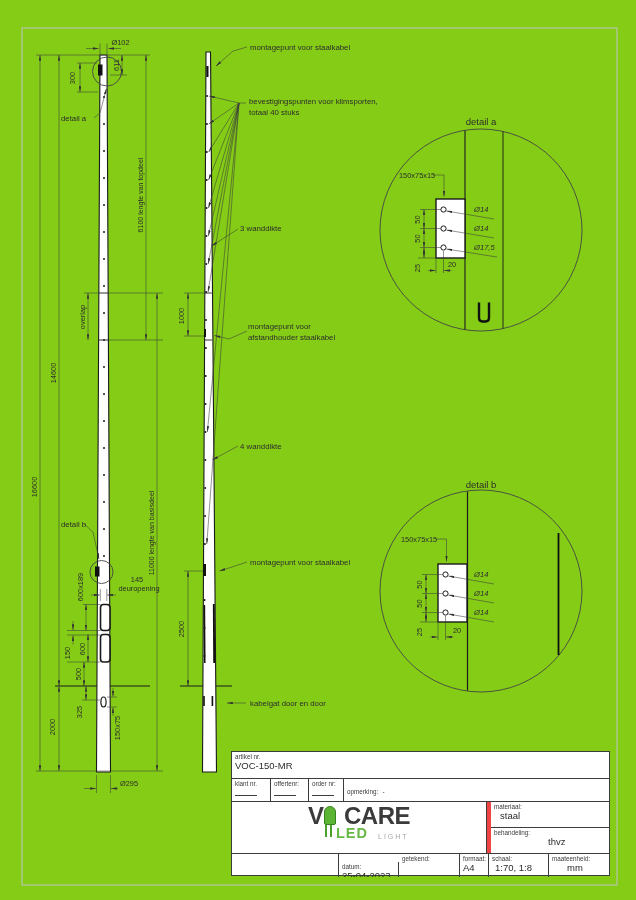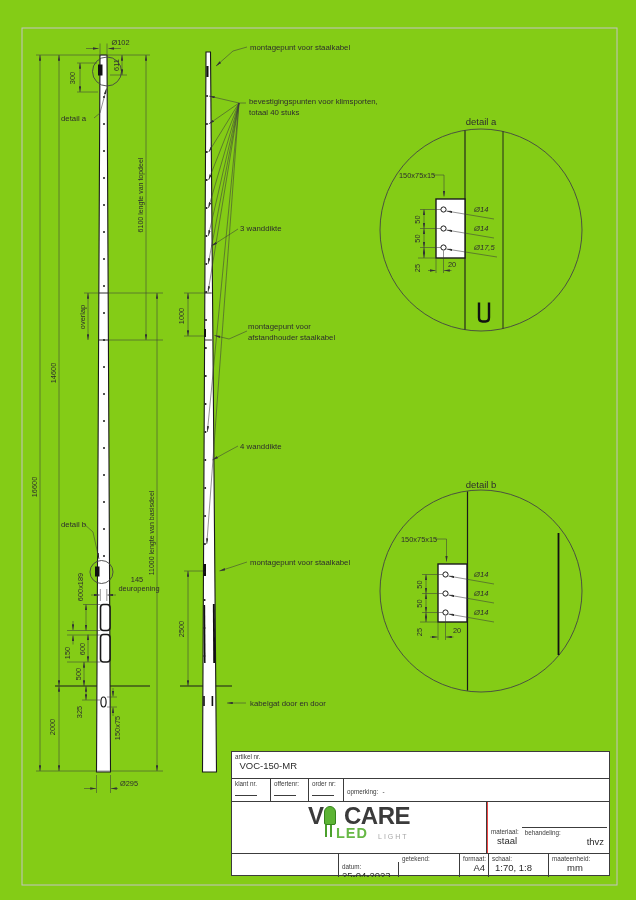--- a/index.html
+++ b/index.html
@@ -19,21 +19,21 @@
   
   .tb{position:absolute;left:231px;top:751px;width:379px;height:125px;
       border:1.2px solid #3c3c3c;box-sizing:border-box;background:#fff;color:#2b2b2b;}
   .tb *{box-sizing:border-box;}
   .tb .row{display:flex;border-top:1px solid #3c3c3c;}
   .tb .row:first-child{border-top:none;}
   .tb .cell{border-right:1px solid #3c3c3c;padding:1px 3px;position:relative;overflow:hidden;}
   .tb .cell:last-child{border-right:none;}
   .cl{display:block;font-size:6.3px;color:#3a3a3a;line-height:7px;}
   .cv{font-size:9.5px;line-height:11px;}
-  .cv-center{text-align:right;}
+  .cv-center{text-align:left;}
   .benaming-v{font-size:10.5px;margin-left:10px;letter-spacing:0.2px;}
   .blank-line{width:22px;border-bottom:1px solid #3c3c3c;height:9px;}
   
   .logo{position:relative;width:100%;height:100%;}
   .logo-v,.logo-care{position:absolute;top:3px;font-size:24px;font-weight:bold;
       color:#3b3b3b;letter-spacing:-0.5px;line-height:22px;}
   .logo-v{left:76px;}
   .logo-care{left:112px;text-align:right;}
   .bulb{position:absolute;left:92px;top:4px;width:12px;height:19px;background:#5cb434;
       border:1.5px solid #35831c;border-radius:6px 6px 2px 2px;}
@@ -341,28 +341,28 @@
       <div class="logo">
         <span class="logo-v">V</span>
         <span class="bulb"></span>
         <span class="logo-care">CARE</span>
         <span class="leg leg1"></span>
         <span class="leg leg2"></span>
         <span class="logo-led">LED</span>
         <span class="logo-light">LIGHT</span>
       </div>
     </div>
-    <div style="width:122px;border-left:1px solid #ef4444;display:flex;flex-direction:row;align-items:flex-end;">
+    <div style="width:122px;border-left:4px solid #ef4444;display:flex;flex-direction:column;">
       <div class="cell" style="height:26px;border-right:none;">
         <span class="cl">materiaal:</span>
         <div class="cv" style="margin-left:6px;">staal</div>
       </div>
       <div class="cell" style="height:26px;border-right:none;border-top:1px solid #3c3c3c;">
         <span class="cl">behandeling:</span>
-        <div class="cv" style="margin-left:24px;padding-left:38px;">thvz</div>
+        <div class="cv" style="margin-left:16px;padding-left:38px;">thvz</div>
       </div>
     </div>
   </div>
   <div class="row" style="height:24px;">
     <div class="cell" style="width:107px;"></div>
     <div class="cell" style="width:60px;margin-top:8px;">
       <span class="cl">datum:</span>
       <div class="cv">25-04-2023</div>
     </div>
     <div class="cell" style="width:61px;">

